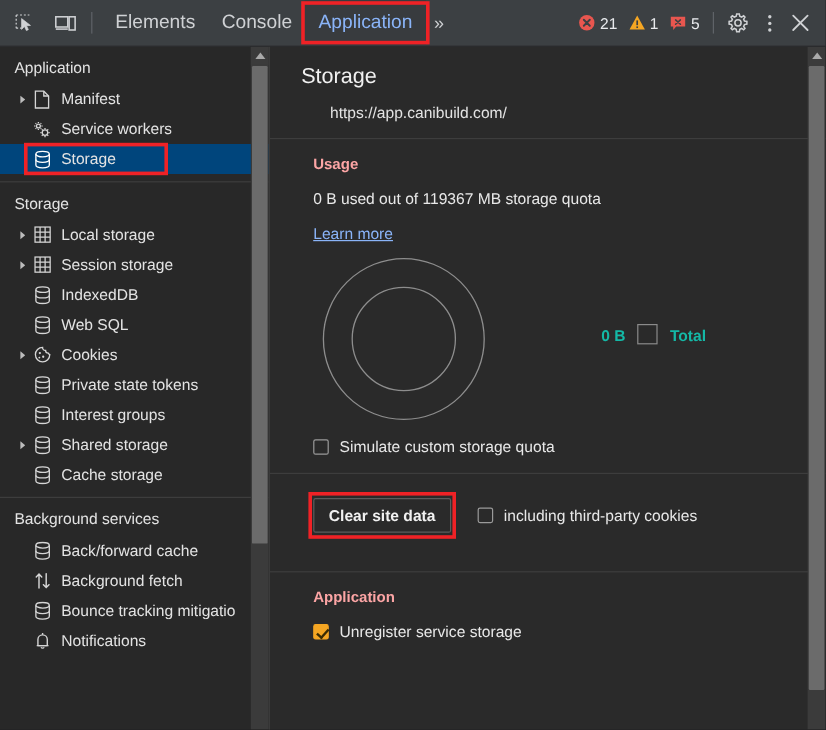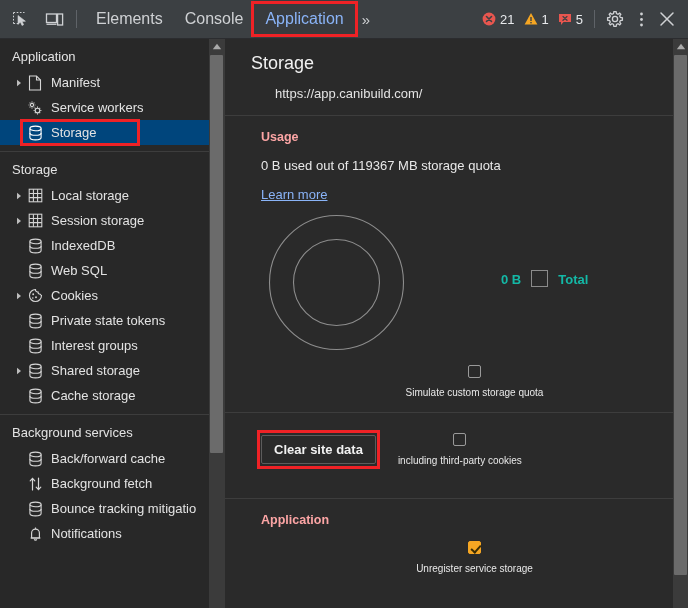--- a/index.html
+++ b/index.html
@@ -240,25 +240,24 @@
   .legend-swatch {
     width: 15px; height: 15px;
     border: 1px solid #8b8b8b;
     background: #2a2a2a;
     display: inline-block;
   }
   .cb-row {
     display: flex;
     align-items: center;
     gap: 9px;
-    font-size: 10px;
+    font-size: 13px;
     color: #e8e8e8;
     padding-bottom: 14px;
     cursor: pointer;
-    flex-direction: column;
   }
   .cbox {
     width: 13px; height: 13px;
     border: 1px solid #9a9a9a;
     background: #2a2a2a;
     border-radius: 2px;
     box-sizing: border-box;
     display: inline-block;
     min-width: 13px;
   }

